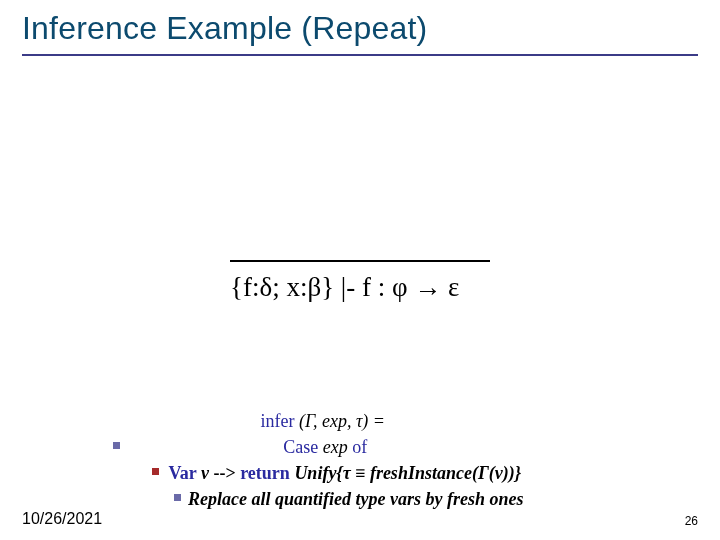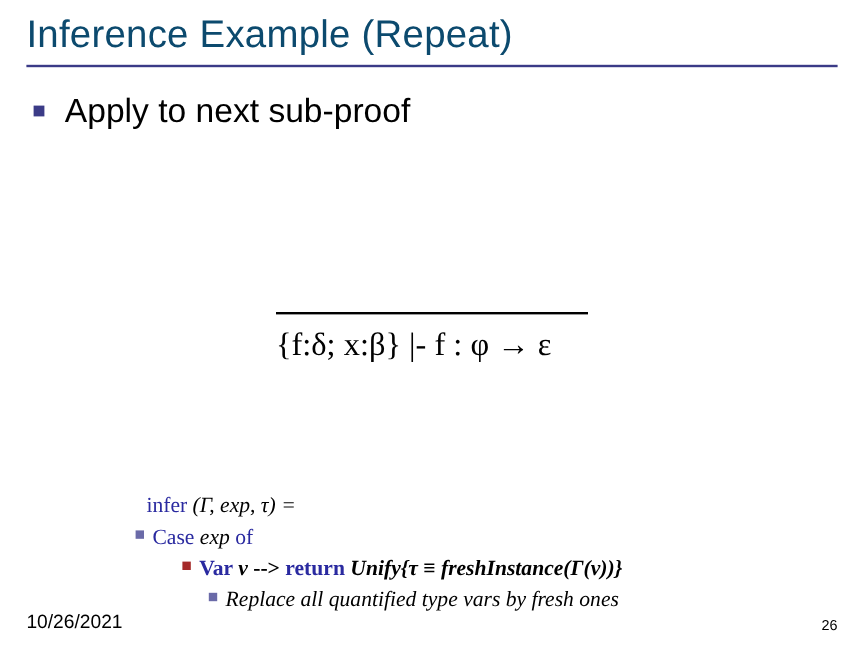--- a/index.html
+++ b/index.html
@@ -70,20 +70,21 @@
     font-size: 27px;
     white-space: nowrap;
   }
   .legend {
     position: absolute;
     left: 122px;
     top: 408px;
     font-family: "Times New Roman", Times, serif;
     font-size: 18px;
     line-height: 1.45;
+    text-align: center;
   }
   .legend .lrow {
     position: relative;
     white-space: nowrap;
   }
   .sq1 {
     position: absolute;
     left: -14px;
     top: 8px;
     width: 7px;
@@ -124,42 +125,38 @@
 </style>
 </head>
 <body>
 
 <div class="slide">
 
   <div class="title">Inference Example (Repeat)</div>
   <div class="divider"></div>
 
   <div class="body">
-    <div class="row">
-      <span class="bullet"></span>
-      <span>Apply to next sub-proof</span>
-    </div>
   </div>
 
   <div class="proof-line"></div>
   <div class="proof-text">{f:δ; x:β} |- f : φ → ε</div>
 
   <div class="legend">
     <div class="lrow" style="margin-left:0;">
       <span class="blue-key">infer</span><span class="ital"> (Γ, exp, τ) =</span>
     </div>
     <div class="lrow" style="margin-left:5px;">
       <span class="sq1"></span>
       <span class="blue-key">Case </span><span class="ital">exp</span><span class="blue-key"> of</span>
     </div>
     <div class="lrow" style="margin-left:44px;font-weight:bold;">
       <span class="sq2"></span>
       <span class="blue-key">Var </span><span class="ital">ν</span><span> --&gt; </span><span class="blue-key">return</span><span class="ital"> Unify{τ ≡ freshInstance(Γ(ν))}</span>
     </div>
-    <div class="lrow ital" style="margin-left:66px;">
+    <div class="lrow ital" style="margin-left:66px;font-weight:bold;">
       <span class="sq1b"></span>
       <span>Replace all quantified type vars by fresh ones</span>
     </div>
   </div>
 
   <div class="footer-date">10/26/2021</div>
   <div class="footer-page">26</div>
 
 </div>
 

